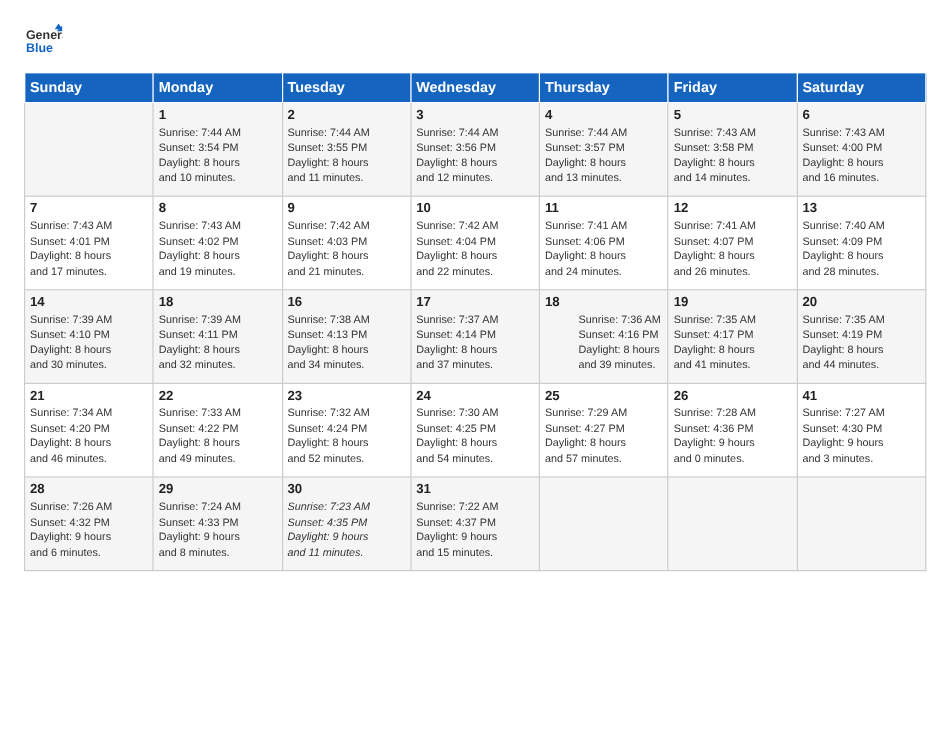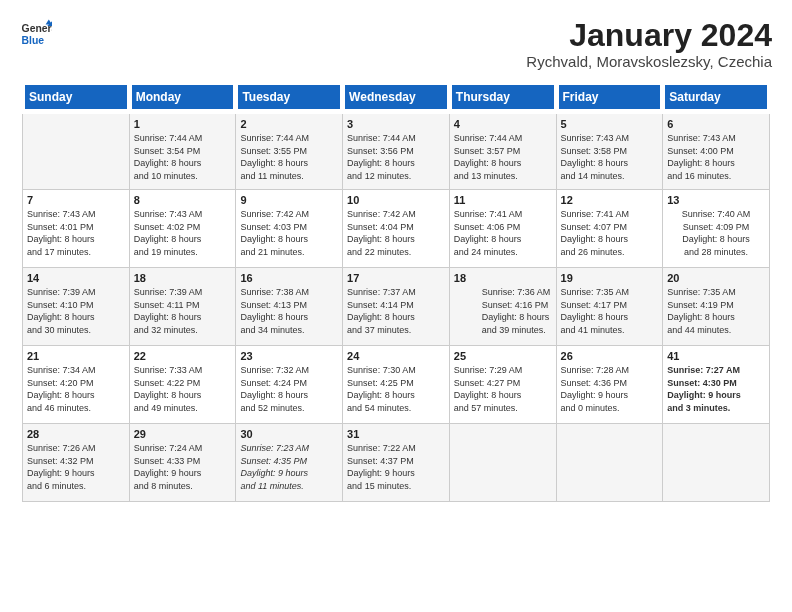--- a/index.html
+++ b/index.html
@@ -51,21 +51,21 @@
     }
     thead tr {
       background: #1565c0;
       color: #fff;
     }
     thead th {
       padding: 5px 4px;
       font-size: 12px;
       font-weight: bold;
       text-align: left;
-      border: 5px solid #ffffff;
+      border: 1px solid #ffffff;
     }
     tbody tr {
       vertical-align: top;
     }
     tbody tr:nth-child(odd) {
       background: #f5f5f5;
     }
     tbody tr:nth-child(even) {
       background: #fff;
     }
@@ -93,24 +93,20 @@
 
 <div class="page">
   <div class="header-area">
     <div class="logo">
       <svg class="logo-icon" viewBox="0 0 40 40">
         <text x="2" y="18" font-size="13" font-weight="bold" fill="#333" font-family="Arial">General</text>
         <text x="2" y="32" font-size="13" font-weight="bold" fill="#1565c0" font-family="Arial">Blue</text>
         <polygon points="32,8 40,8 36,2" fill="#1565c0"></polygon>
         <polygon points="34,10 40,10 40,4" fill="#1565c0"></polygon>
       </svg>
-    </div>
-    <div class="title-area">
-      <div class="main-title">January 2024</div>
-      <div class="subtitle">Rychvald, Moravskoslezsky, Czechia</div>
     </div>
   </div>
 
   <table>
     <thead>
       <tr>
         <th>Sunday</th>
         <th>Monday</th>
         <th>Tuesday</th>
         <th>Wednesday</th>
@@ -203,21 +199,21 @@
           </td>
           <td>
             <span class="day-num">12</span>
             <div class="day-info" style="white-space: pre-line;">Sunrise: 7:41 AM
 Sunset: 4:07 PM
 Daylight: 8 hours
 and 26 minutes.</div>
           </td>
           <td>
             <span class="day-num">13</span>
-            <div class="day-info" style="white-space: pre-line; text-align: center;">Sunrise: 7:40 AM
+            <div class="day-info" style="white-space: pre-line;">Sunrise: 7:40 AM
 Sunset: 4:09 PM
 Daylight: 8 hours
 and 28 minutes.</div>
           </td>
         </tr>
         <tr>
           <td>
             <span class="day-num">14</span>
             <div class="day-info" style="white-space: pre-line;">Sunrise: 7:39 AM
 Sunset: 4:10 PM
@@ -305,21 +301,21 @@
           </td>
           <td>
             <span class="day-num">26</span>
             <div class="day-info" style="white-space: pre-line;">Sunrise: 7:28 AM
 Sunset: 4:36 PM
 Daylight: 9 hours
 and 0 minutes.</div>
           </td>
           <td>
             <span class="day-num">41</span>
-            <div class="day-info" style="white-space: pre-line; font-weight: bold;">Sunrise: 7:27 AM
+            <div class="day-info" style="white-space: pre-line;">Sunrise: 7:27 AM
 Sunset: 4:30 PM
 Daylight: 9 hours
 and 3 minutes.</div>
           </td>
         </tr>
         <tr>
           <td>
             <span class="day-num">28</span>
             <div class="day-info" style="white-space: pre-line;">Sunrise: 7:26 AM
 Sunset: 4:32 PM

